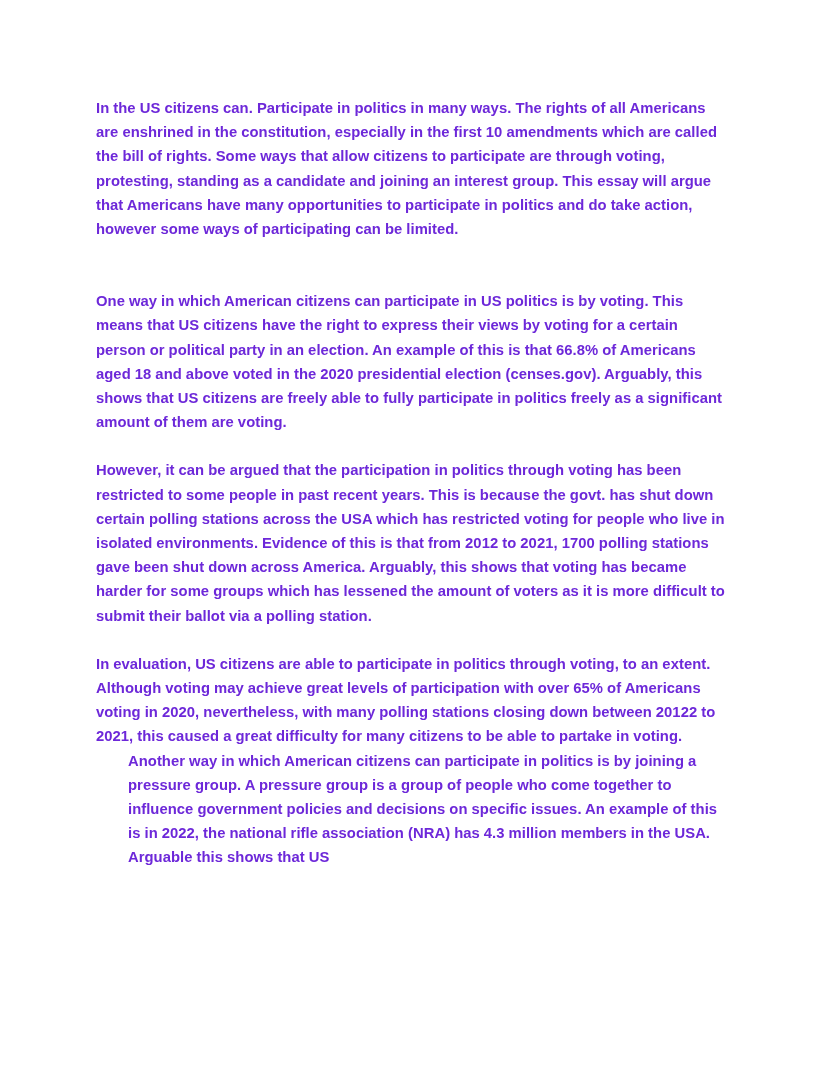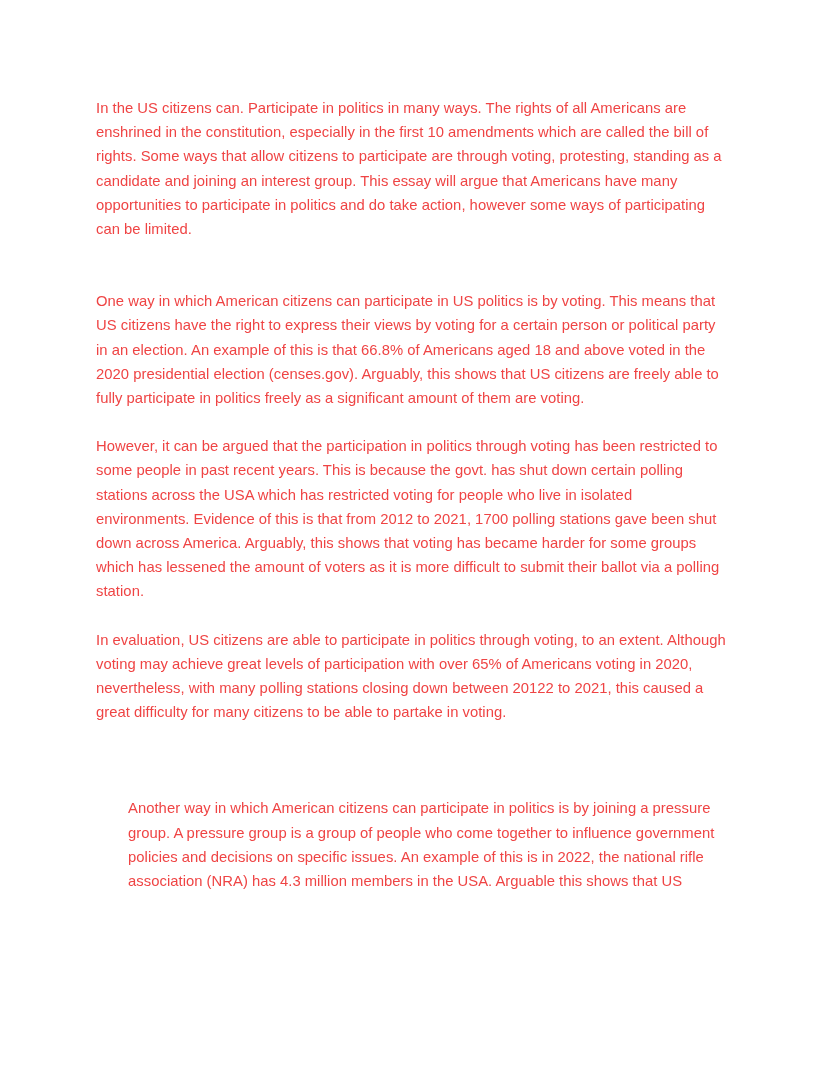--- a/index.html
+++ b/index.html
@@ -45,32 +45,32 @@
     line-height: 23.5px;
     color: #e8362c;
     font-weight: 400;
     margin: 0 0 19px 0;
     letter-spacing: 0.01em;
   }
 
   .para {
     font-size: 14.8px;
     line-height: 24.2px;
-    color: #ef4444;
-    font-weight: 400;
+    color: #6d28d9;
+    font-weight: 700;
     margin: 0;
     text-align: left;
     letter-spacing: 0.003em;
     word-spacing: -0.1px;
   }
 
   
   .gap-large { margin-bottom: 48px; }
   .gap-normal { margin-bottom: 24px; }
-  .gap-xl { margin-bottom: 72px; }
+  .gap-xl { }
   .gap-none { margin-bottom: 0; margin-left: 32px; }
 </style>
 </head>
 <body style="background: rgb(255, 255, 255);">
 
 <div class="page">
   <div class="doc-body">
 
 
 

